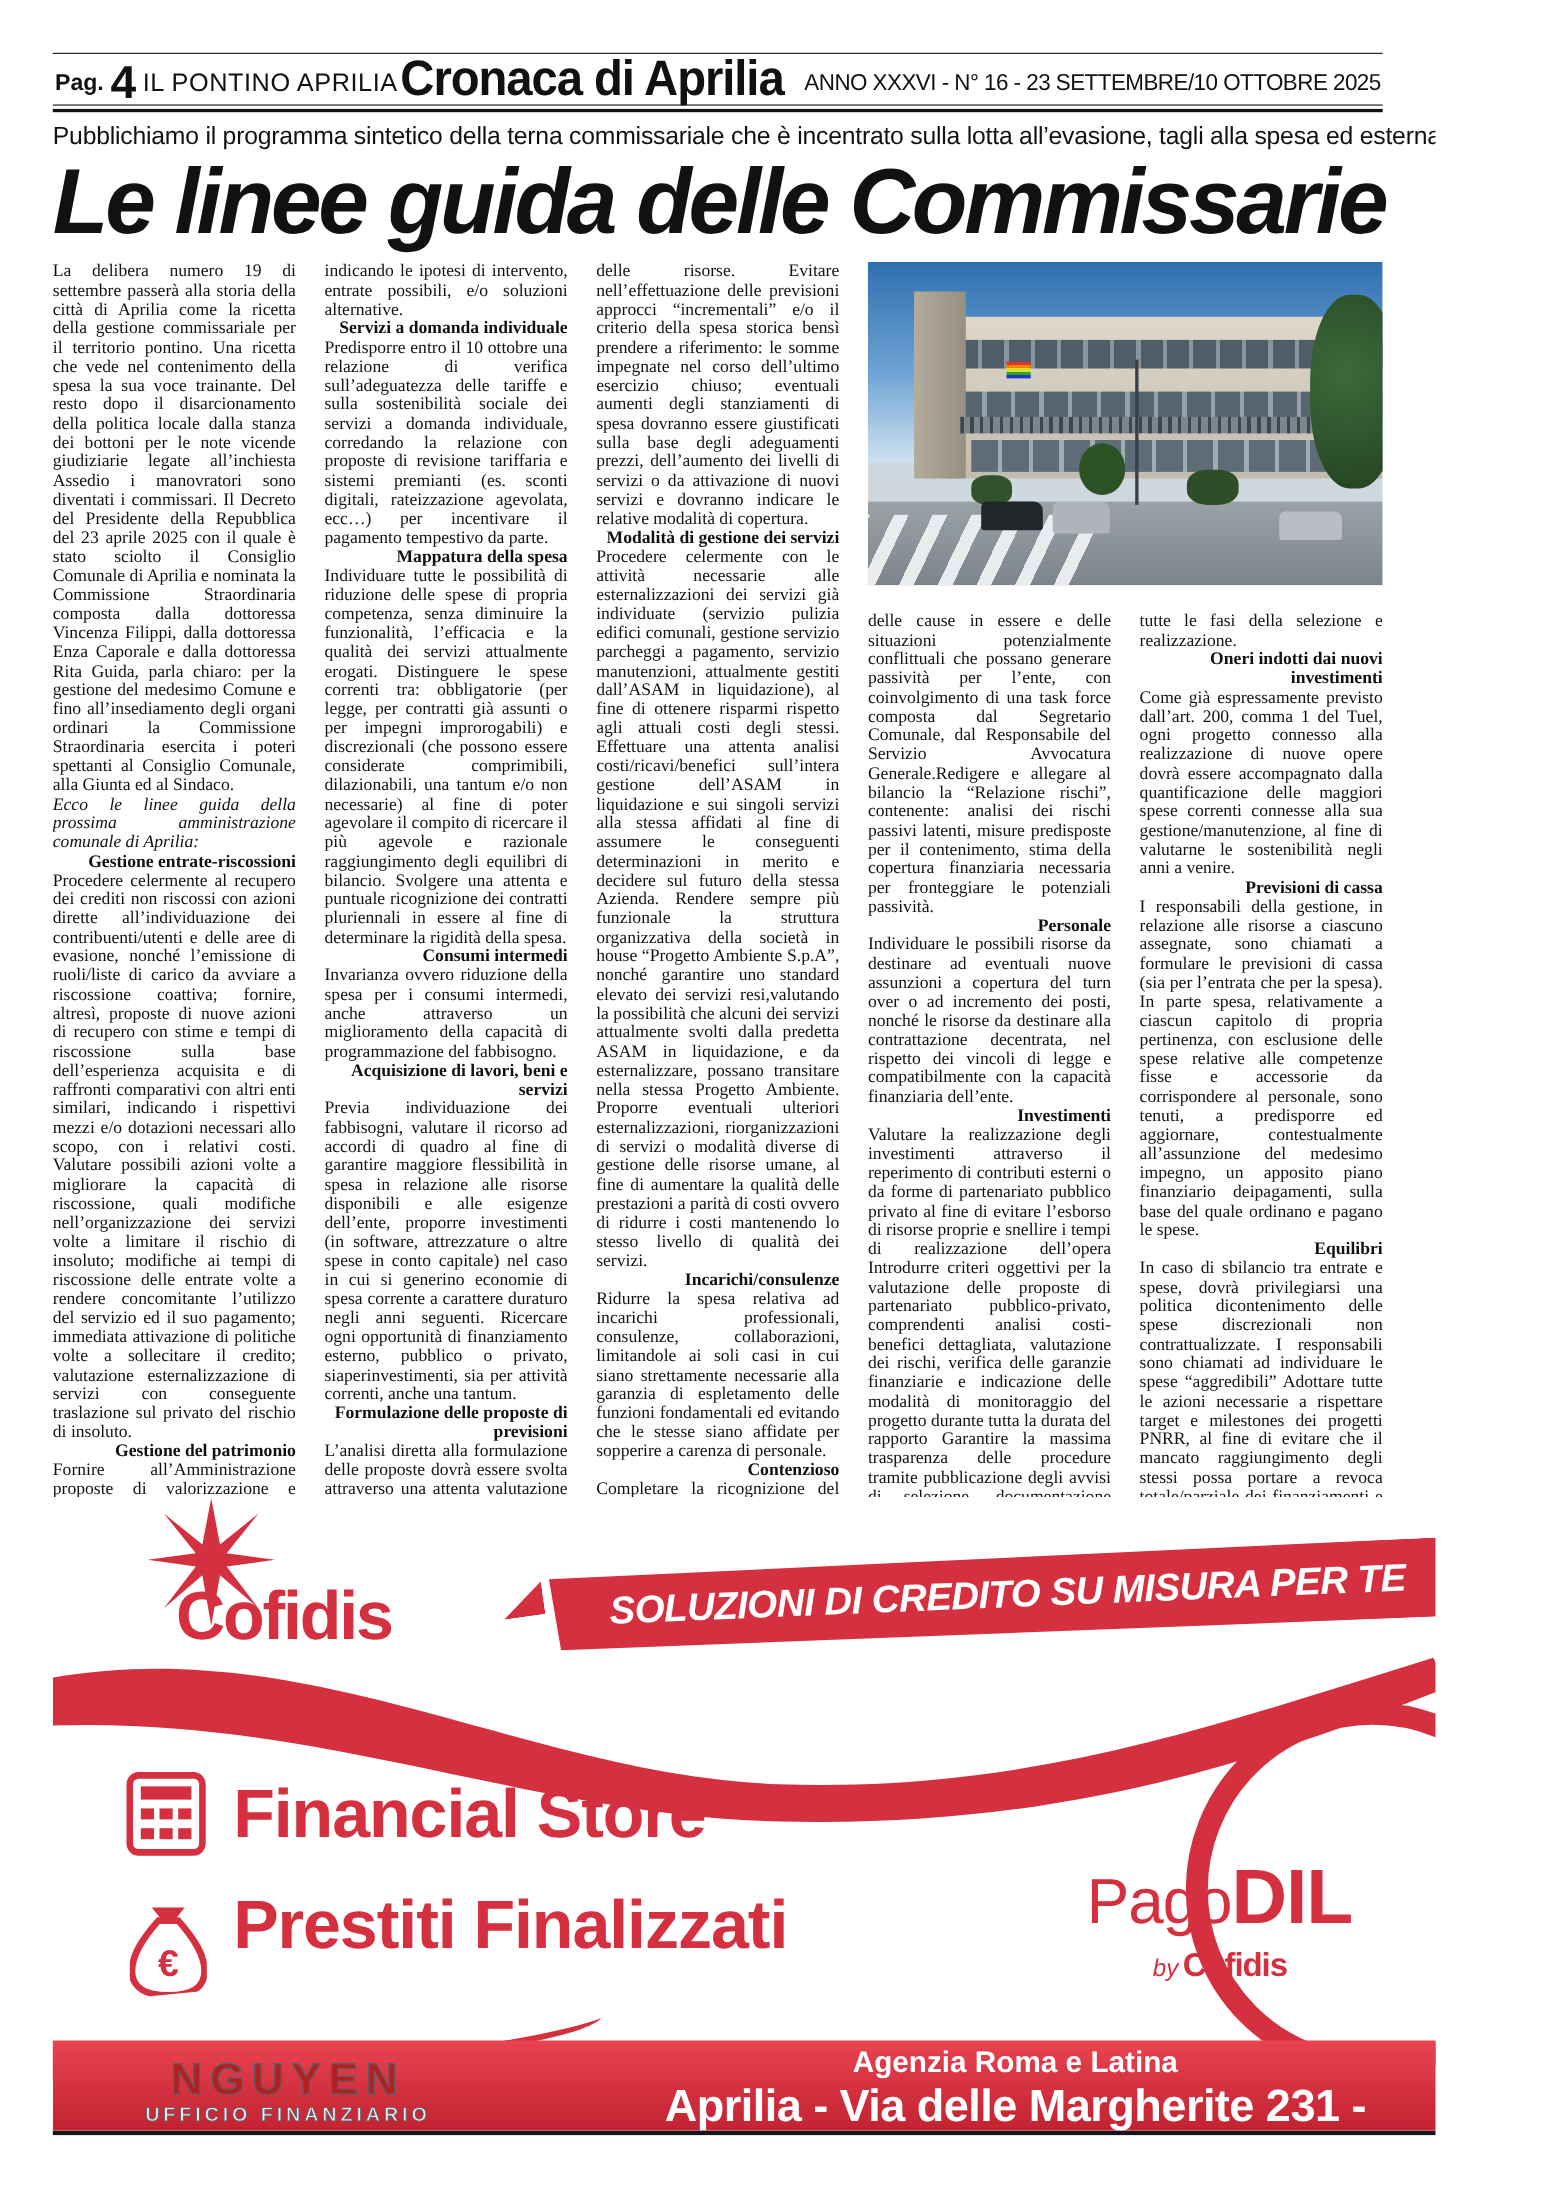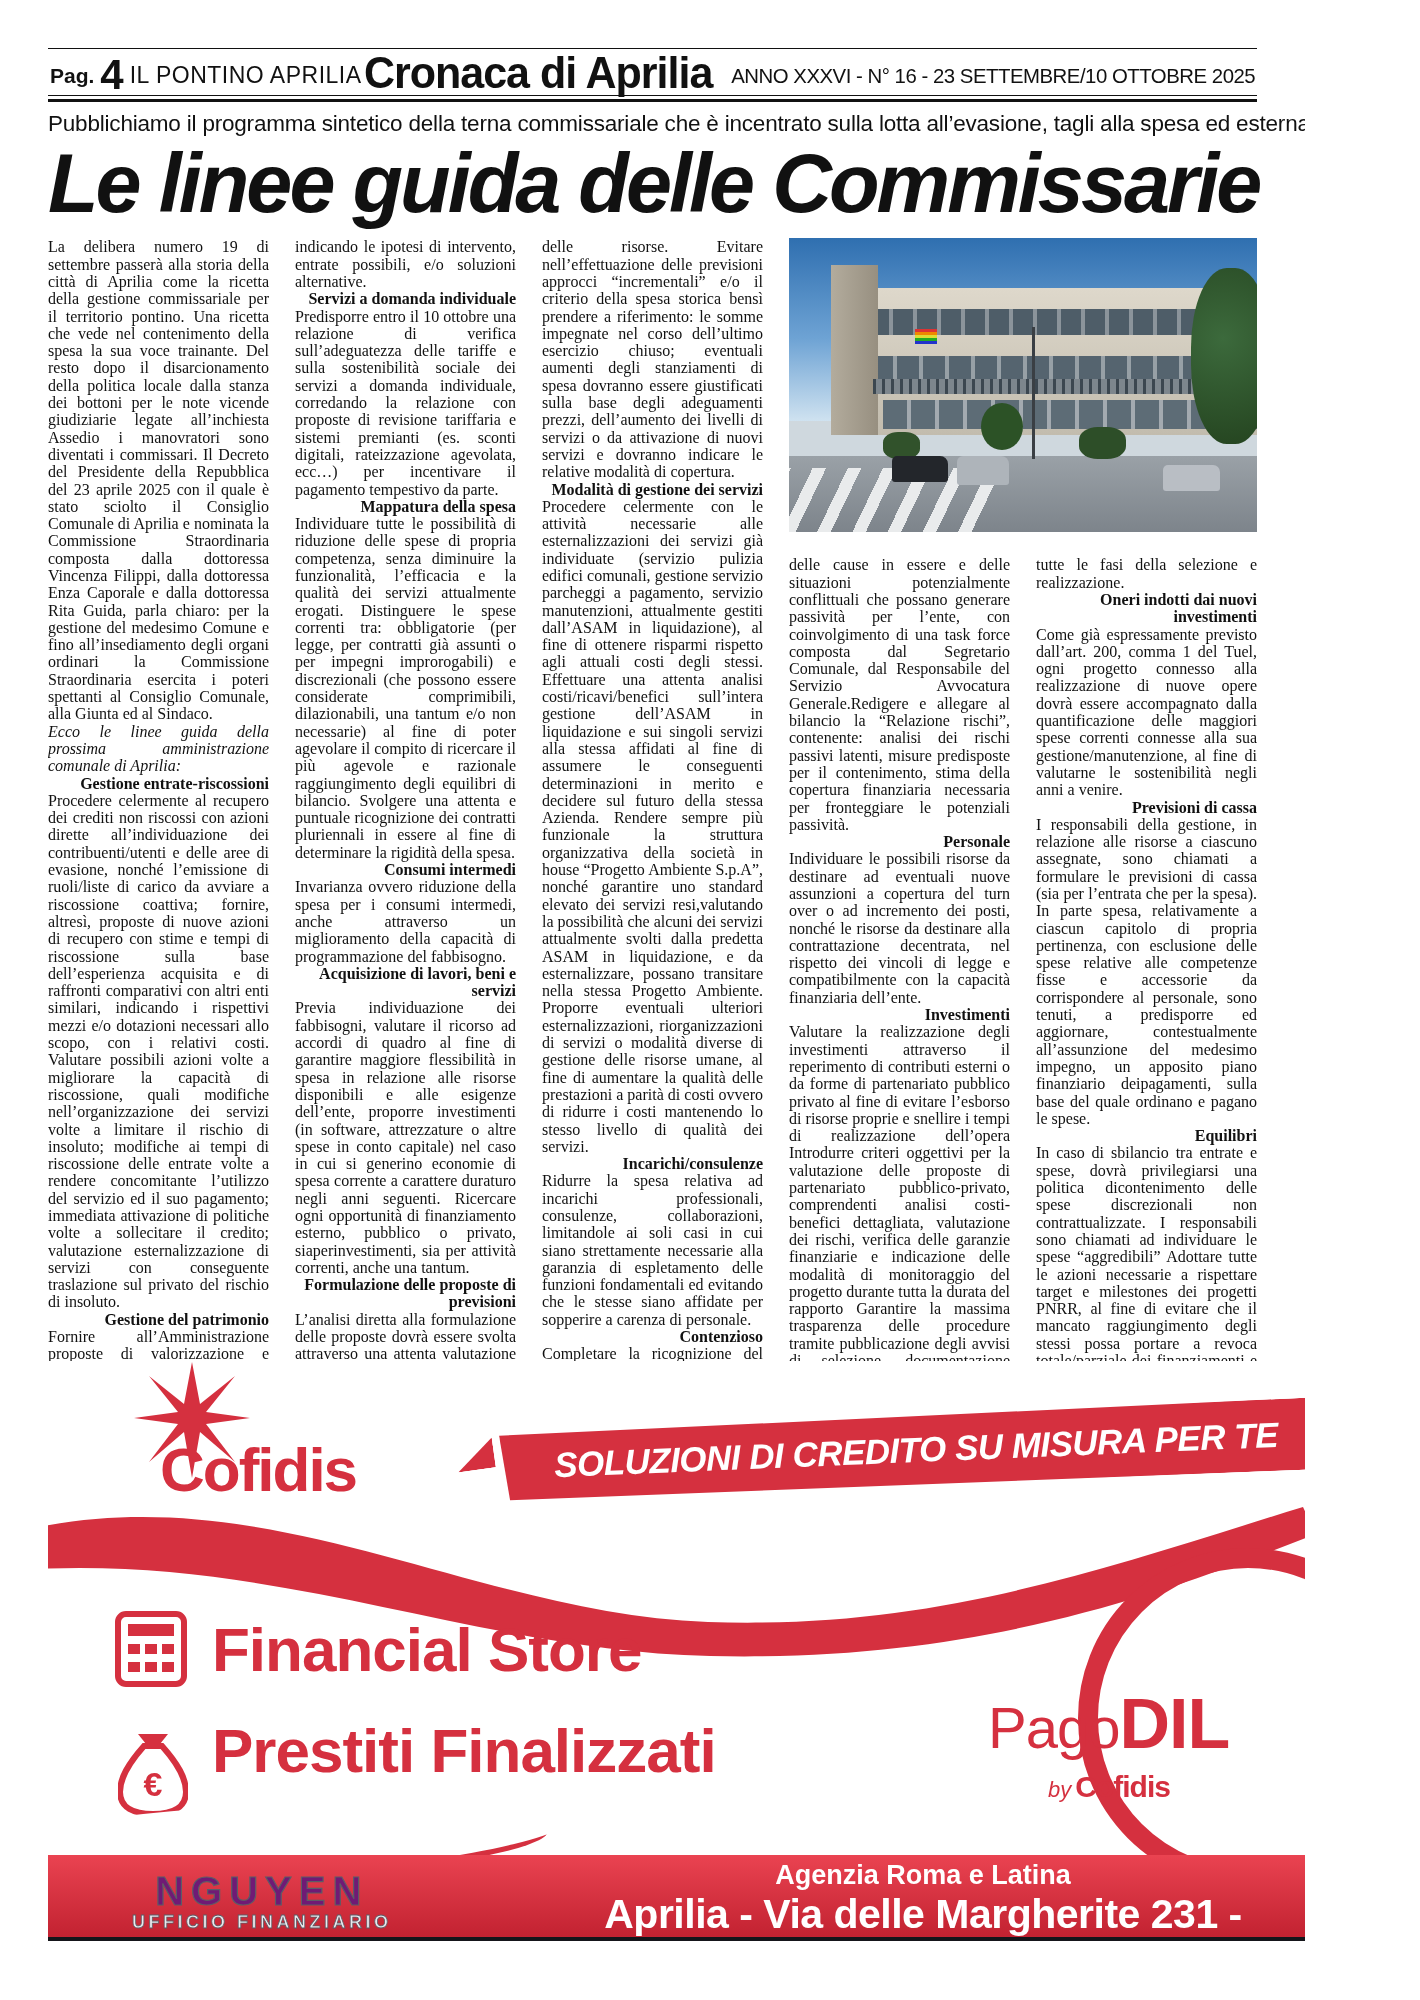--- a/index.html
+++ b/index.html
@@ -72,21 +72,21 @@
   .pago{font-size:58px;font-weight:500;letter-spacing:-1px;}
   .dil{font-size:70px;font-weight:bold;letter-spacing:-1px;}
   .byline-ad{left:1000px;top:408px;color:var(--red);}
   .by-sm{font-size:22px;font-style:italic;margin-right:4px;}
   .by-brand{font-size:30px;font-weight:bold;letter-spacing:-1px;}
   .ring{left:1030px;top:186px;width:300px;height:300px;border:20px solid var(--red);border-radius:50%;}
   .band{left:0;top:493px;right:0;bottom:0;background:linear-gradient(180deg,#ea4351,#c22231);}
   .band-crest{left:-60px;top:462px;width:560px;height:60px;background:var(--red);border-radius:50%;transform:rotate(-4.5deg);}
   .band-wave{left:-140px;top:444px;width:660px;height:74px;background:#fff;border-radius:50%;transform:rotate(-4deg);}
   .nguyen{left:84px;top:508px;text-align:center;}
-  .nguyen-name{font-size:40px;font-weight:bold;letter-spacing:7px;color:#701a75;-webkit-text-stroke:1.2px #5d5d66;line-height:1.05;}
+  .nguyen-name{font-size:40px;font-weight:bold;letter-spacing:7px;color:#b91c1c;-webkit-text-stroke:1.2px #5d5d66;line-height:1.05;}
   .nguyen-sub{font-size:18px;font-weight:bold;letter-spacing:3.5px;color:#e9e9ee;-webkit-text-stroke:.8px #5d5d66;}
   .agency{left:430px;top:498px;width:890px;text-align:center;color:#fff;}
   .agency-1{font-size:27px;font-weight:bold;line-height:1.15;}
   .agency-2{font-size:41px;font-weight:bold;letter-spacing:-.5px;line-height:1.15;}
 </style>
 </head>
 <body>
 
 <div class="page">
 

